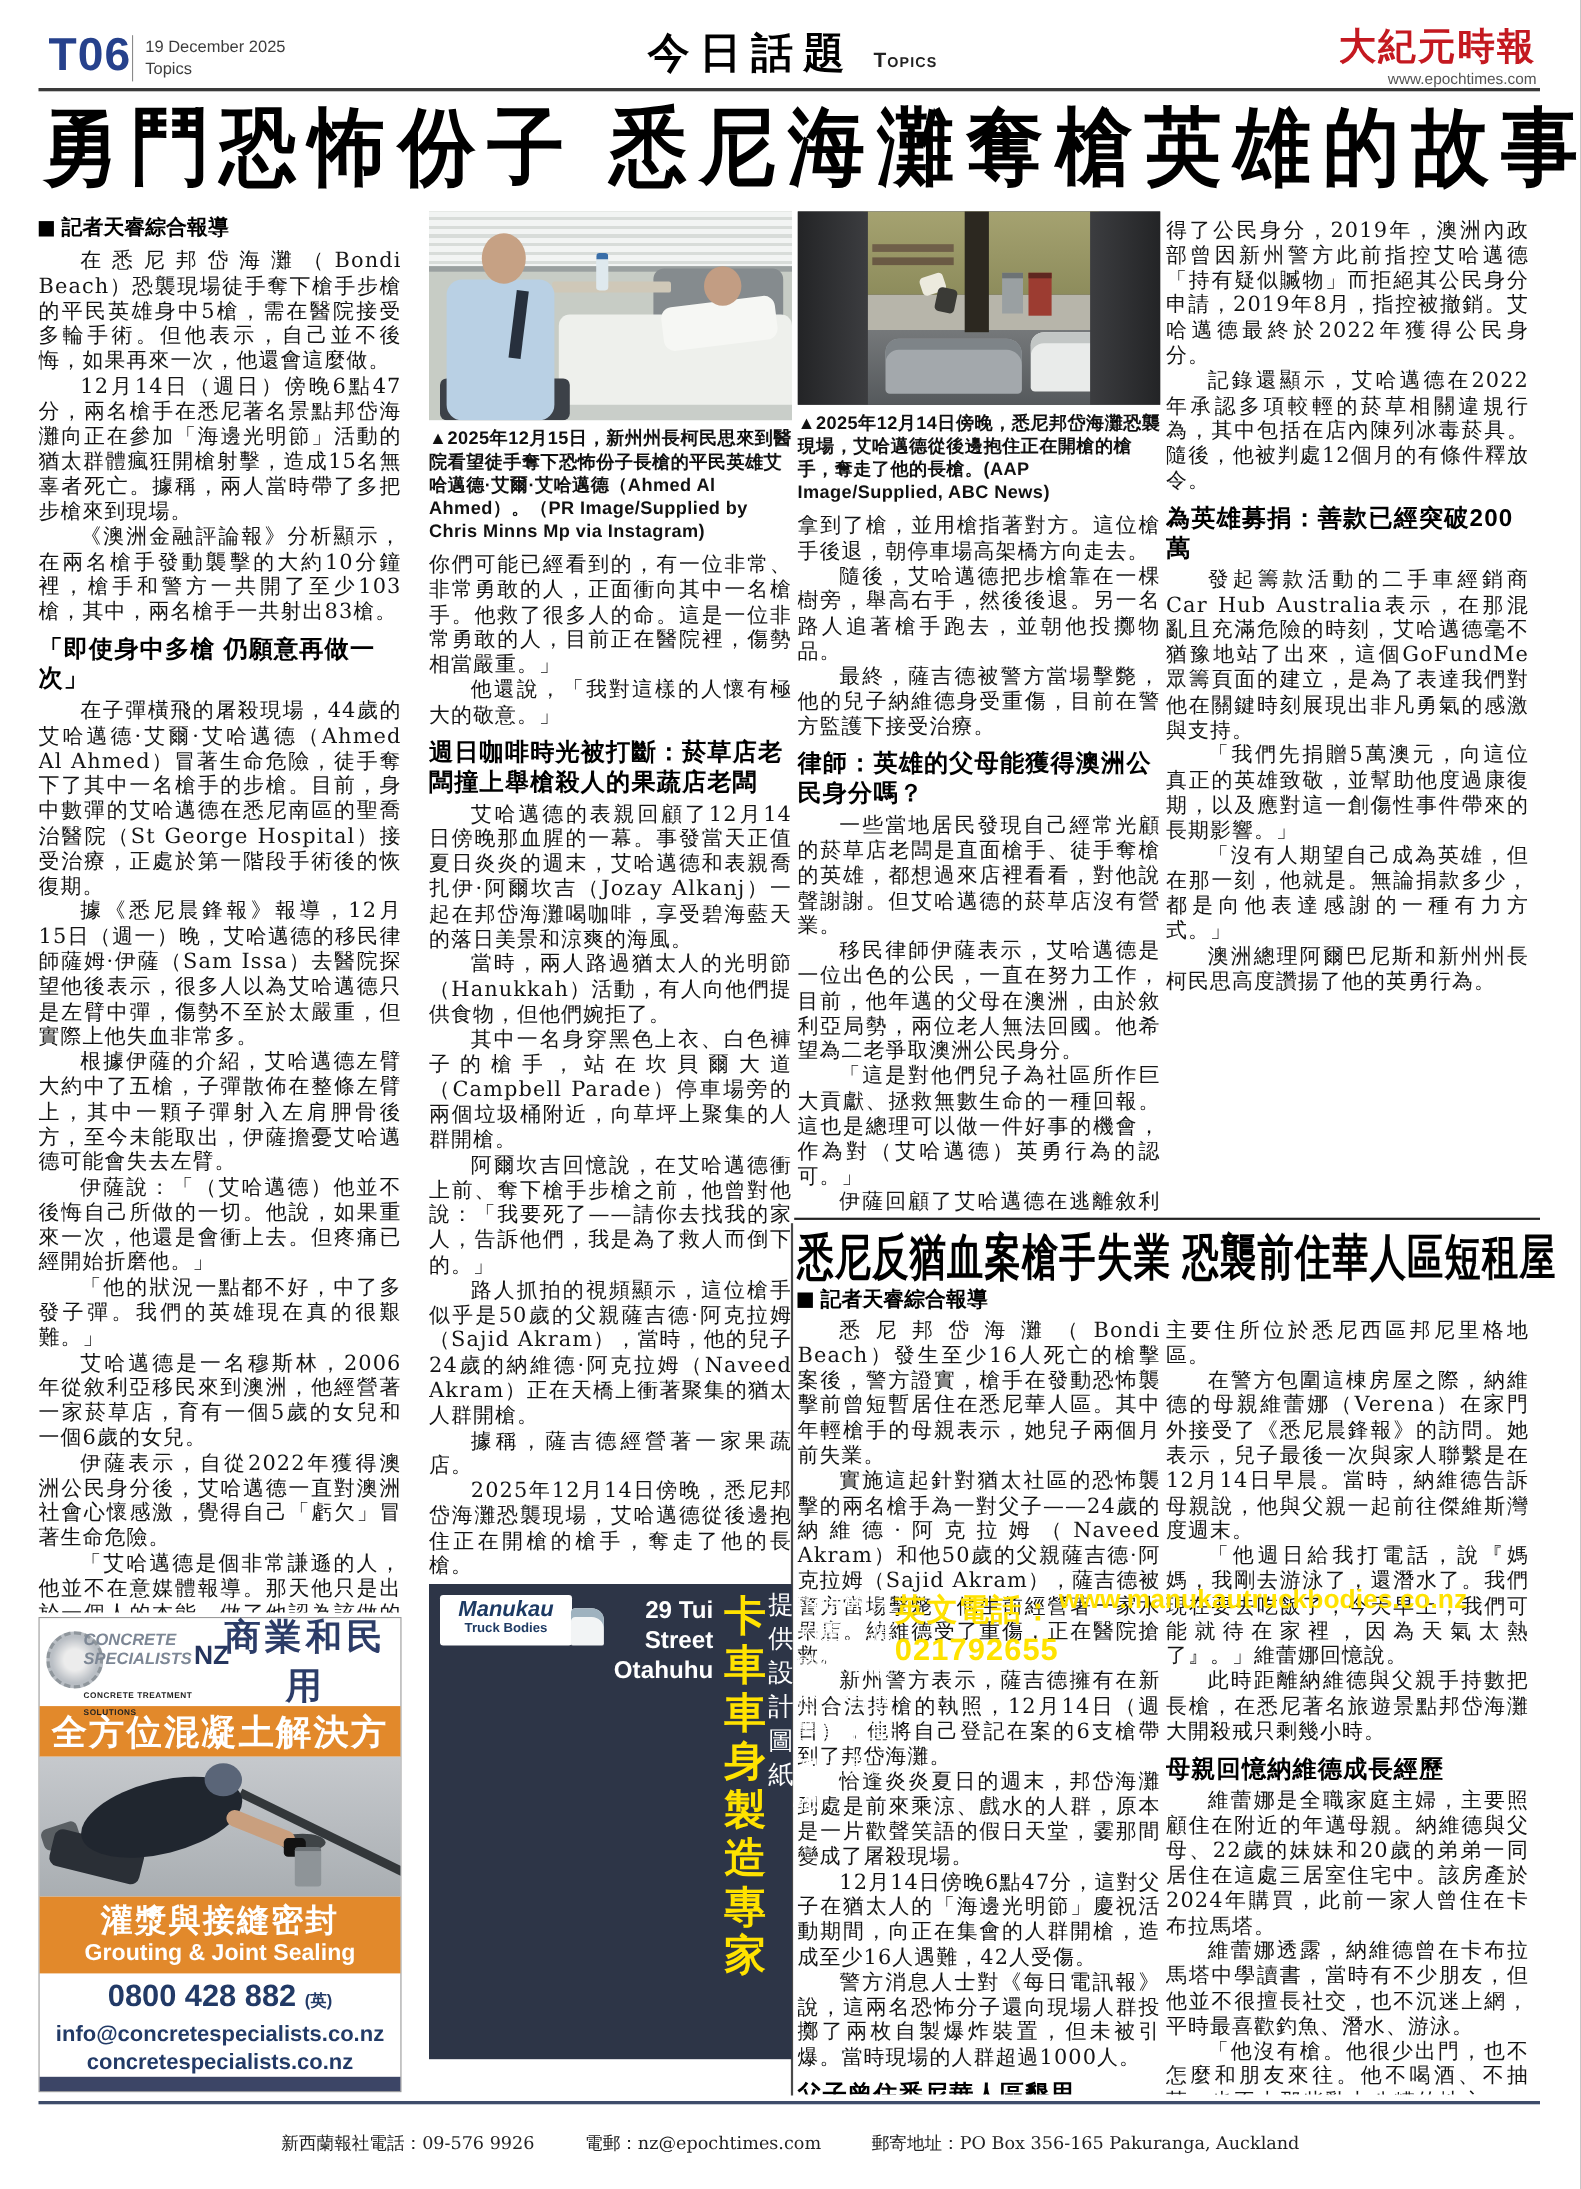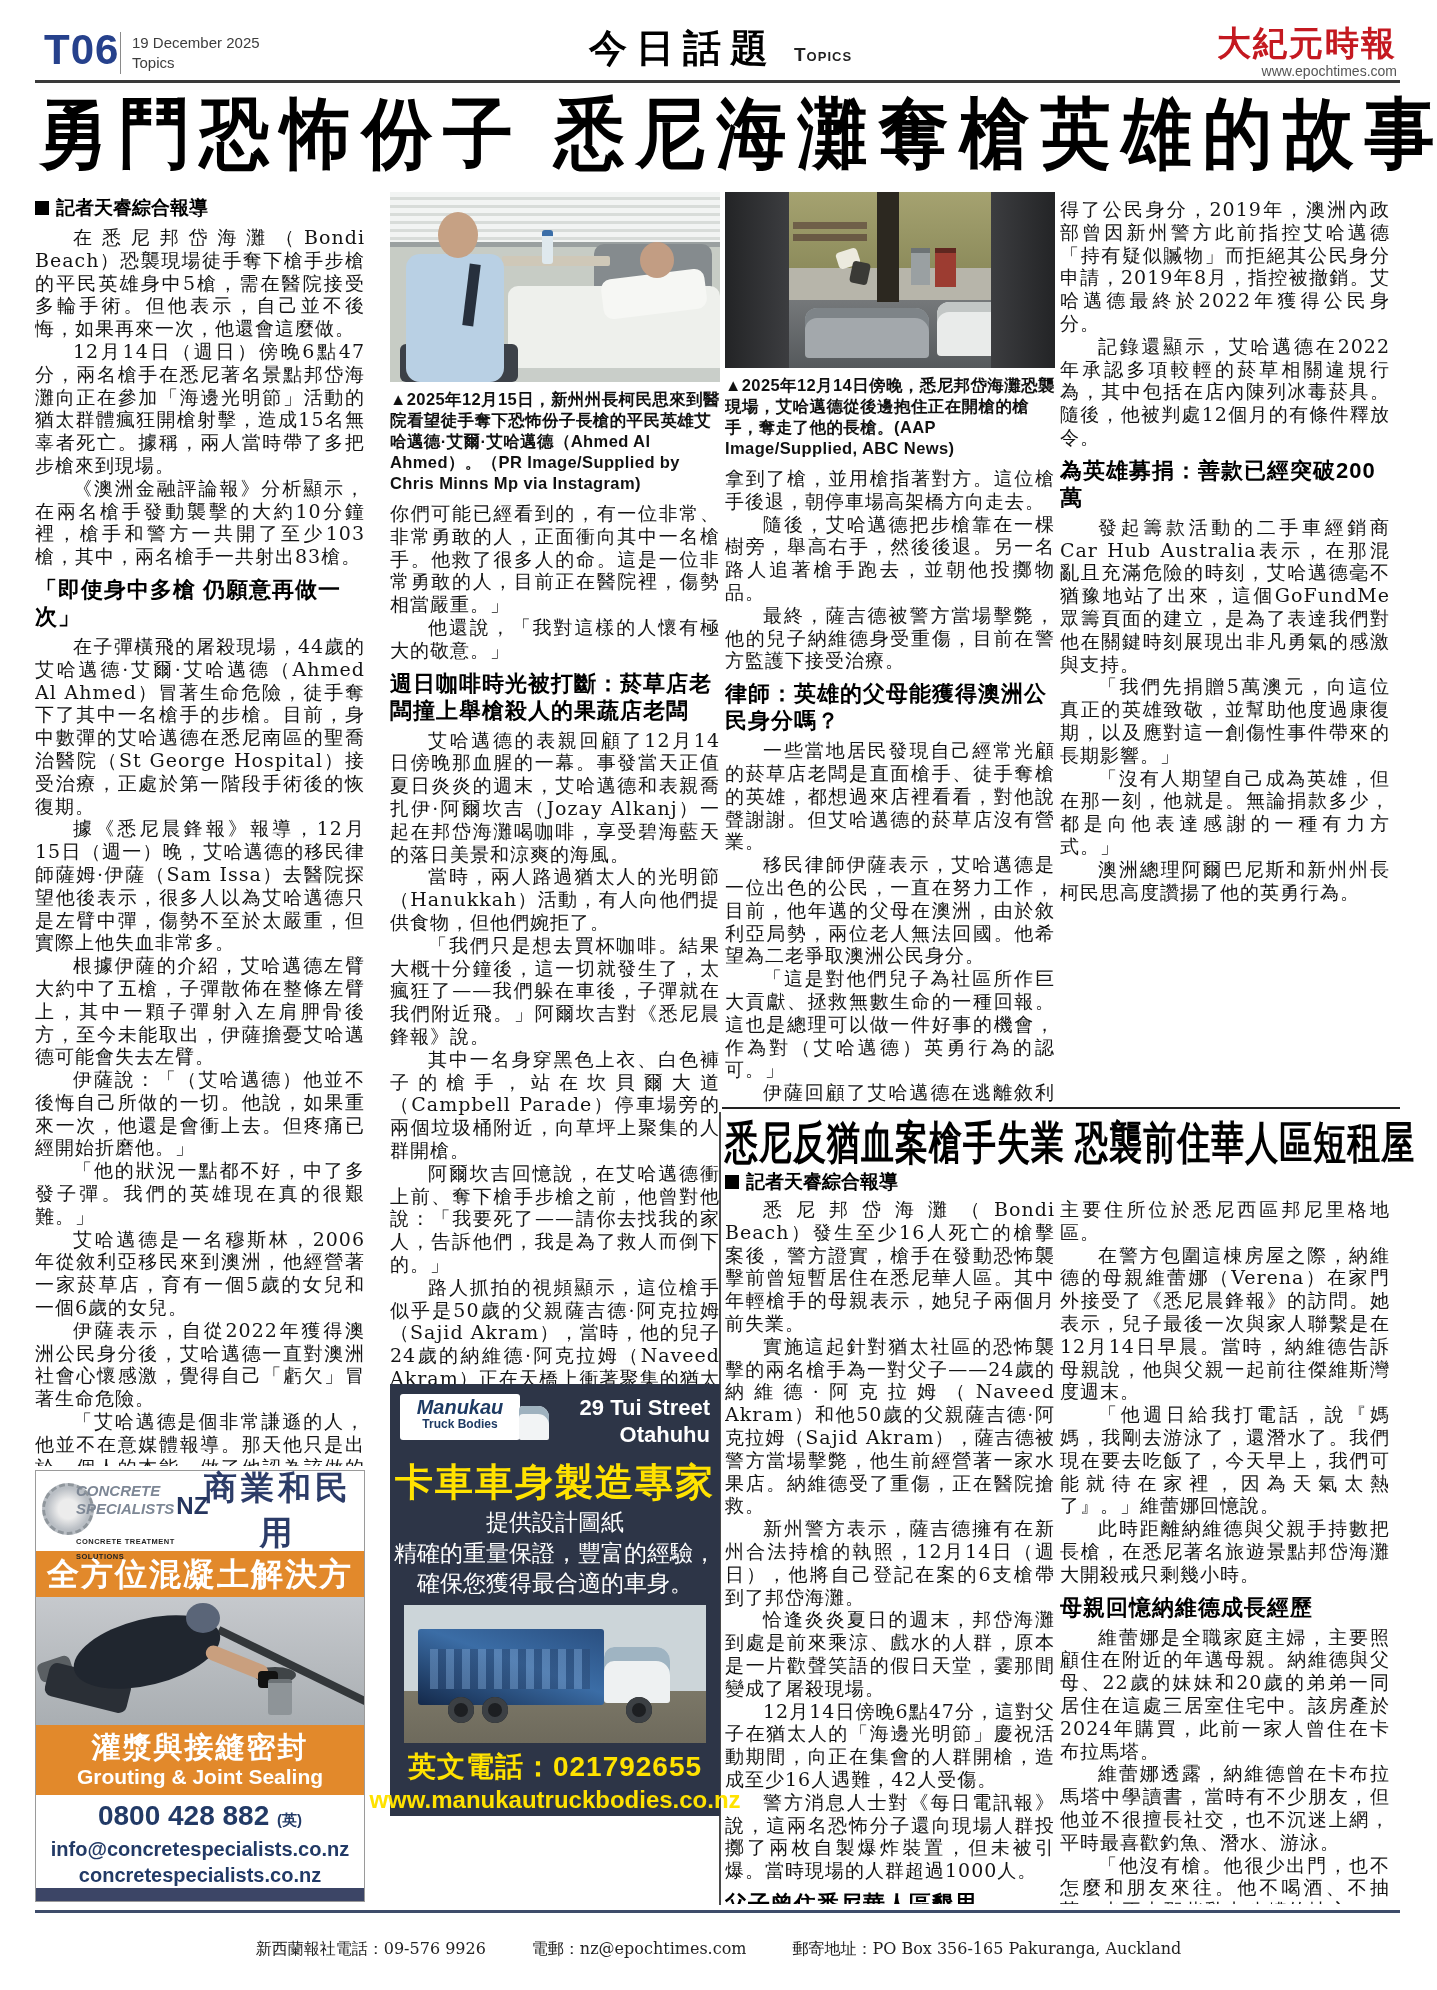--- a/index.html
+++ b/index.html
@@ -104,23 +104,23 @@
   .w-can{position:absolute;left:232px;top:82px;width:24px;height:32px;background:#8e9498;border-radius:3px;border-top:4px solid #6c7276;}
   .ad1-band2{background:#e2892b;color:#fff;text-align:center;height:72px;padding-top:5px;box-sizing:border-box;}
   .ad1-b2cn{font:900 29px/34px "Liberation Sans",sans-serif;letter-spacing:2px;}
   .ad1-b2en{font:700 21px/26px "Liberation Sans",sans-serif;}
   .ad1-contact{flex:1;text-align:center;color:#223a66;padding-top:5px;}
   .ad1-phone{font:800 28px/32px "Liberation Sans",sans-serif;}
   .ad1-phone small{font-size:15px;font-weight:700;}
   .ad1-email,.ad1-web{font:600 20px/26px "Liberation Sans",sans-serif;}
   .ad1-footband{height:13px;background:#3c4566;}
 
-  .ad2{position:absolute;left:390px;top:1384px;width:330px;height:432px;background:#2d3547;
-       color:#fff;font-family:"Liberation Sans",sans-serif;display:flex;flex-direction:column;
-       align-items:center;box-sizing:border-box;}
+  .ad2{position:absolute;left:390px;top:1440px;width:330px;height:432px;background:#2d3547;
+       color:#fff;font-family:"Liberation Sans",sans-serif;display:flex;flex-direction:row;
+       align-items:flex-start;box-sizing:border-box;}
   .ad2-top{display:flex;width:100%;padding:10px 10px 0;box-sizing:border-box;
            justify-content:space-between;align-items:flex-start;}
   .ad2-logo{width:158px;height:58px;position:relative;}
   .logo-box{position:absolute;left:0;top:0;width:120px;height:46px;background:#fff;border-radius:3px;
             color:#1d3a63;text-align:center;padding-top:3px;box-sizing:border-box;}
   .logo-l1{font:900 20px/20px "Liberation Sans",sans-serif;font-style:italic;}
   .logo-l2{font:700 12px/14px "Liberation Sans",sans-serif;}
   .logo-cab{position:absolute;left:119px;top:12px;width:30px;height:34px;background:#f2f4f5;
             border-radius:4px 11px 2px 2px;box-shadow:inset 0 8px 0 #9fb2bf;}
   .ad2-addr{text-align:right;font:700 22px/27px "Liberation Sans",sans-serif;}
@@ -207,21 +207,20 @@
       <div class="ph1-visitor-body"></div>
       <div class="ph1-visitor-head"></div>
       <div class="ph1-tie"></div>
     </div>
     <div class="caption">▲2025年12月15日，新州州長柯民思來到醫院看望徒手奪下恐怖份子長槍的平民英雄艾哈邁德·艾爾·艾哈邁德（Ahmed Al Ahmed）。（PR Image/Supplied by Chris Minns Mp via Instagram)</div>
     <p class="bp noind">你們可能已經看到的，有一位非常、非常勇敢的人，正面衝向其中一名槍手。他救了很多人的命。這是一位非常勇敢的人，目前正在醫院裡，傷勢相當嚴重。」</p>
     <p class="bp">他還說，「我對這樣的人懷有極大的敬意。」</p>
     <div class="bsub">週日咖啡時光被打斷：菸草店老闆撞上舉槍殺人的果蔬店老闆</div>
     <p class="bp">艾哈邁德的表親回顧了12月14日傍晚那血腥的一幕。事發當天正值夏日炎炎的週末，艾哈邁德和表親喬扎伊·阿爾坎吉（Jozay Alkanj）一起在邦岱海灘喝咖啡，享受碧海藍天的落日美景和涼爽的海風。</p>
     <p class="bp">當時，兩人路過猶太人的光明節（Hanukkah）活動，有人向他們提供食物，但他們婉拒了。</p>
-    <p class="bp">「我們只是想去買杯咖啡。結果大概十分鐘後，這一切就發生了，太瘋狂了——我們躲在車後，子彈就在我們附近飛。」阿爾坎吉對《悉尼晨鋒報》說。</p>
     <p class="bp">其中一名身穿黑色上衣、白色褲子的槍手，站在坎貝爾大道（Campbell Parade）停車場旁的兩個垃圾桶附近，向草坪上聚集的人群開槍。</p>
     <p class="bp">阿爾坎吉回憶說，在艾哈邁德衝上前、奪下槍手步槍之前，他曾對他說：「我要死了——請你去找我的家人，告訴他們，我是為了救人而倒下的。」</p>
     <p class="bp">路人抓拍的視頻顯示，這位槍手似乎是50歲的父親薩吉德·阿克拉姆（Sajid Akram），當時，他的兒子24歲的納維德·阿克拉姆（Naveed Akram）正在天橋上衝著聚集的猶太人群開槍。</p>
     <p class="bp">據稱，薩吉德經營著一家果蔬店。</p>
     <p class="bp">2025年12月14日傍晚，悉尼邦岱海灘恐襲現場，艾哈邁德從後邊抱住正在開槍的槍手，奪走了他的長槍。</p>
 
   </div>
 
   <div class="col c3">
     <div class="photo photo2">

